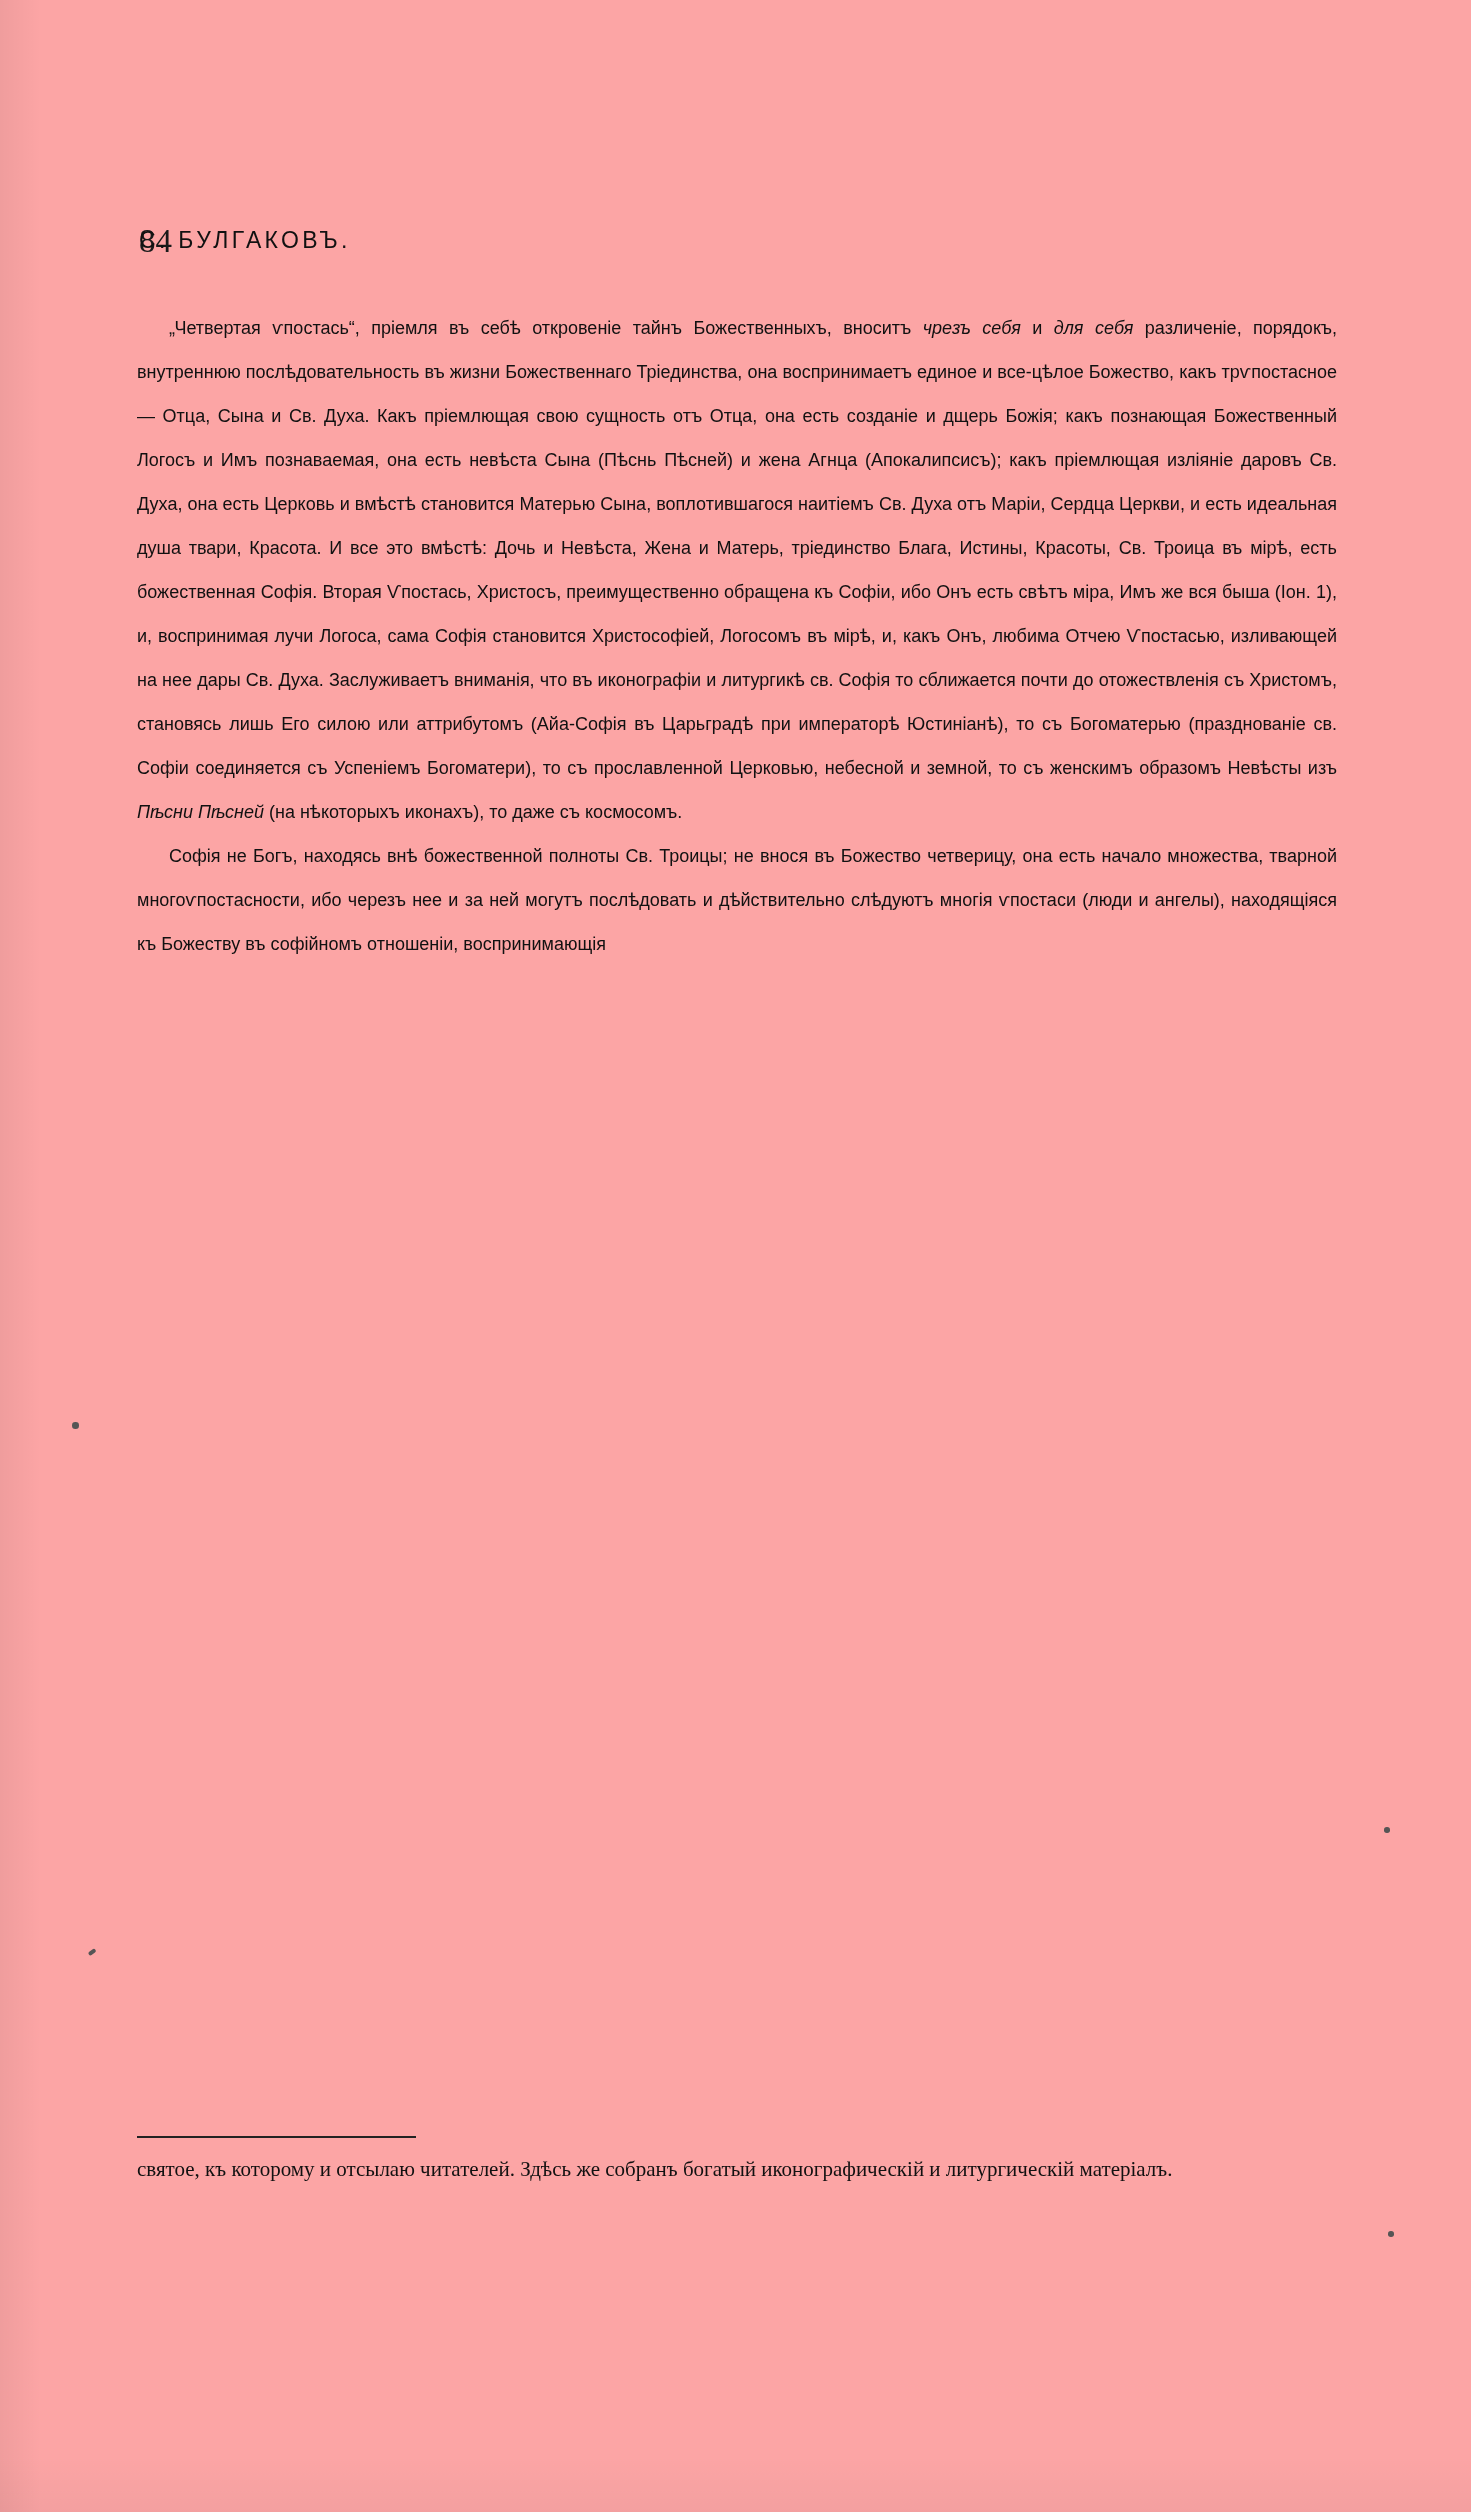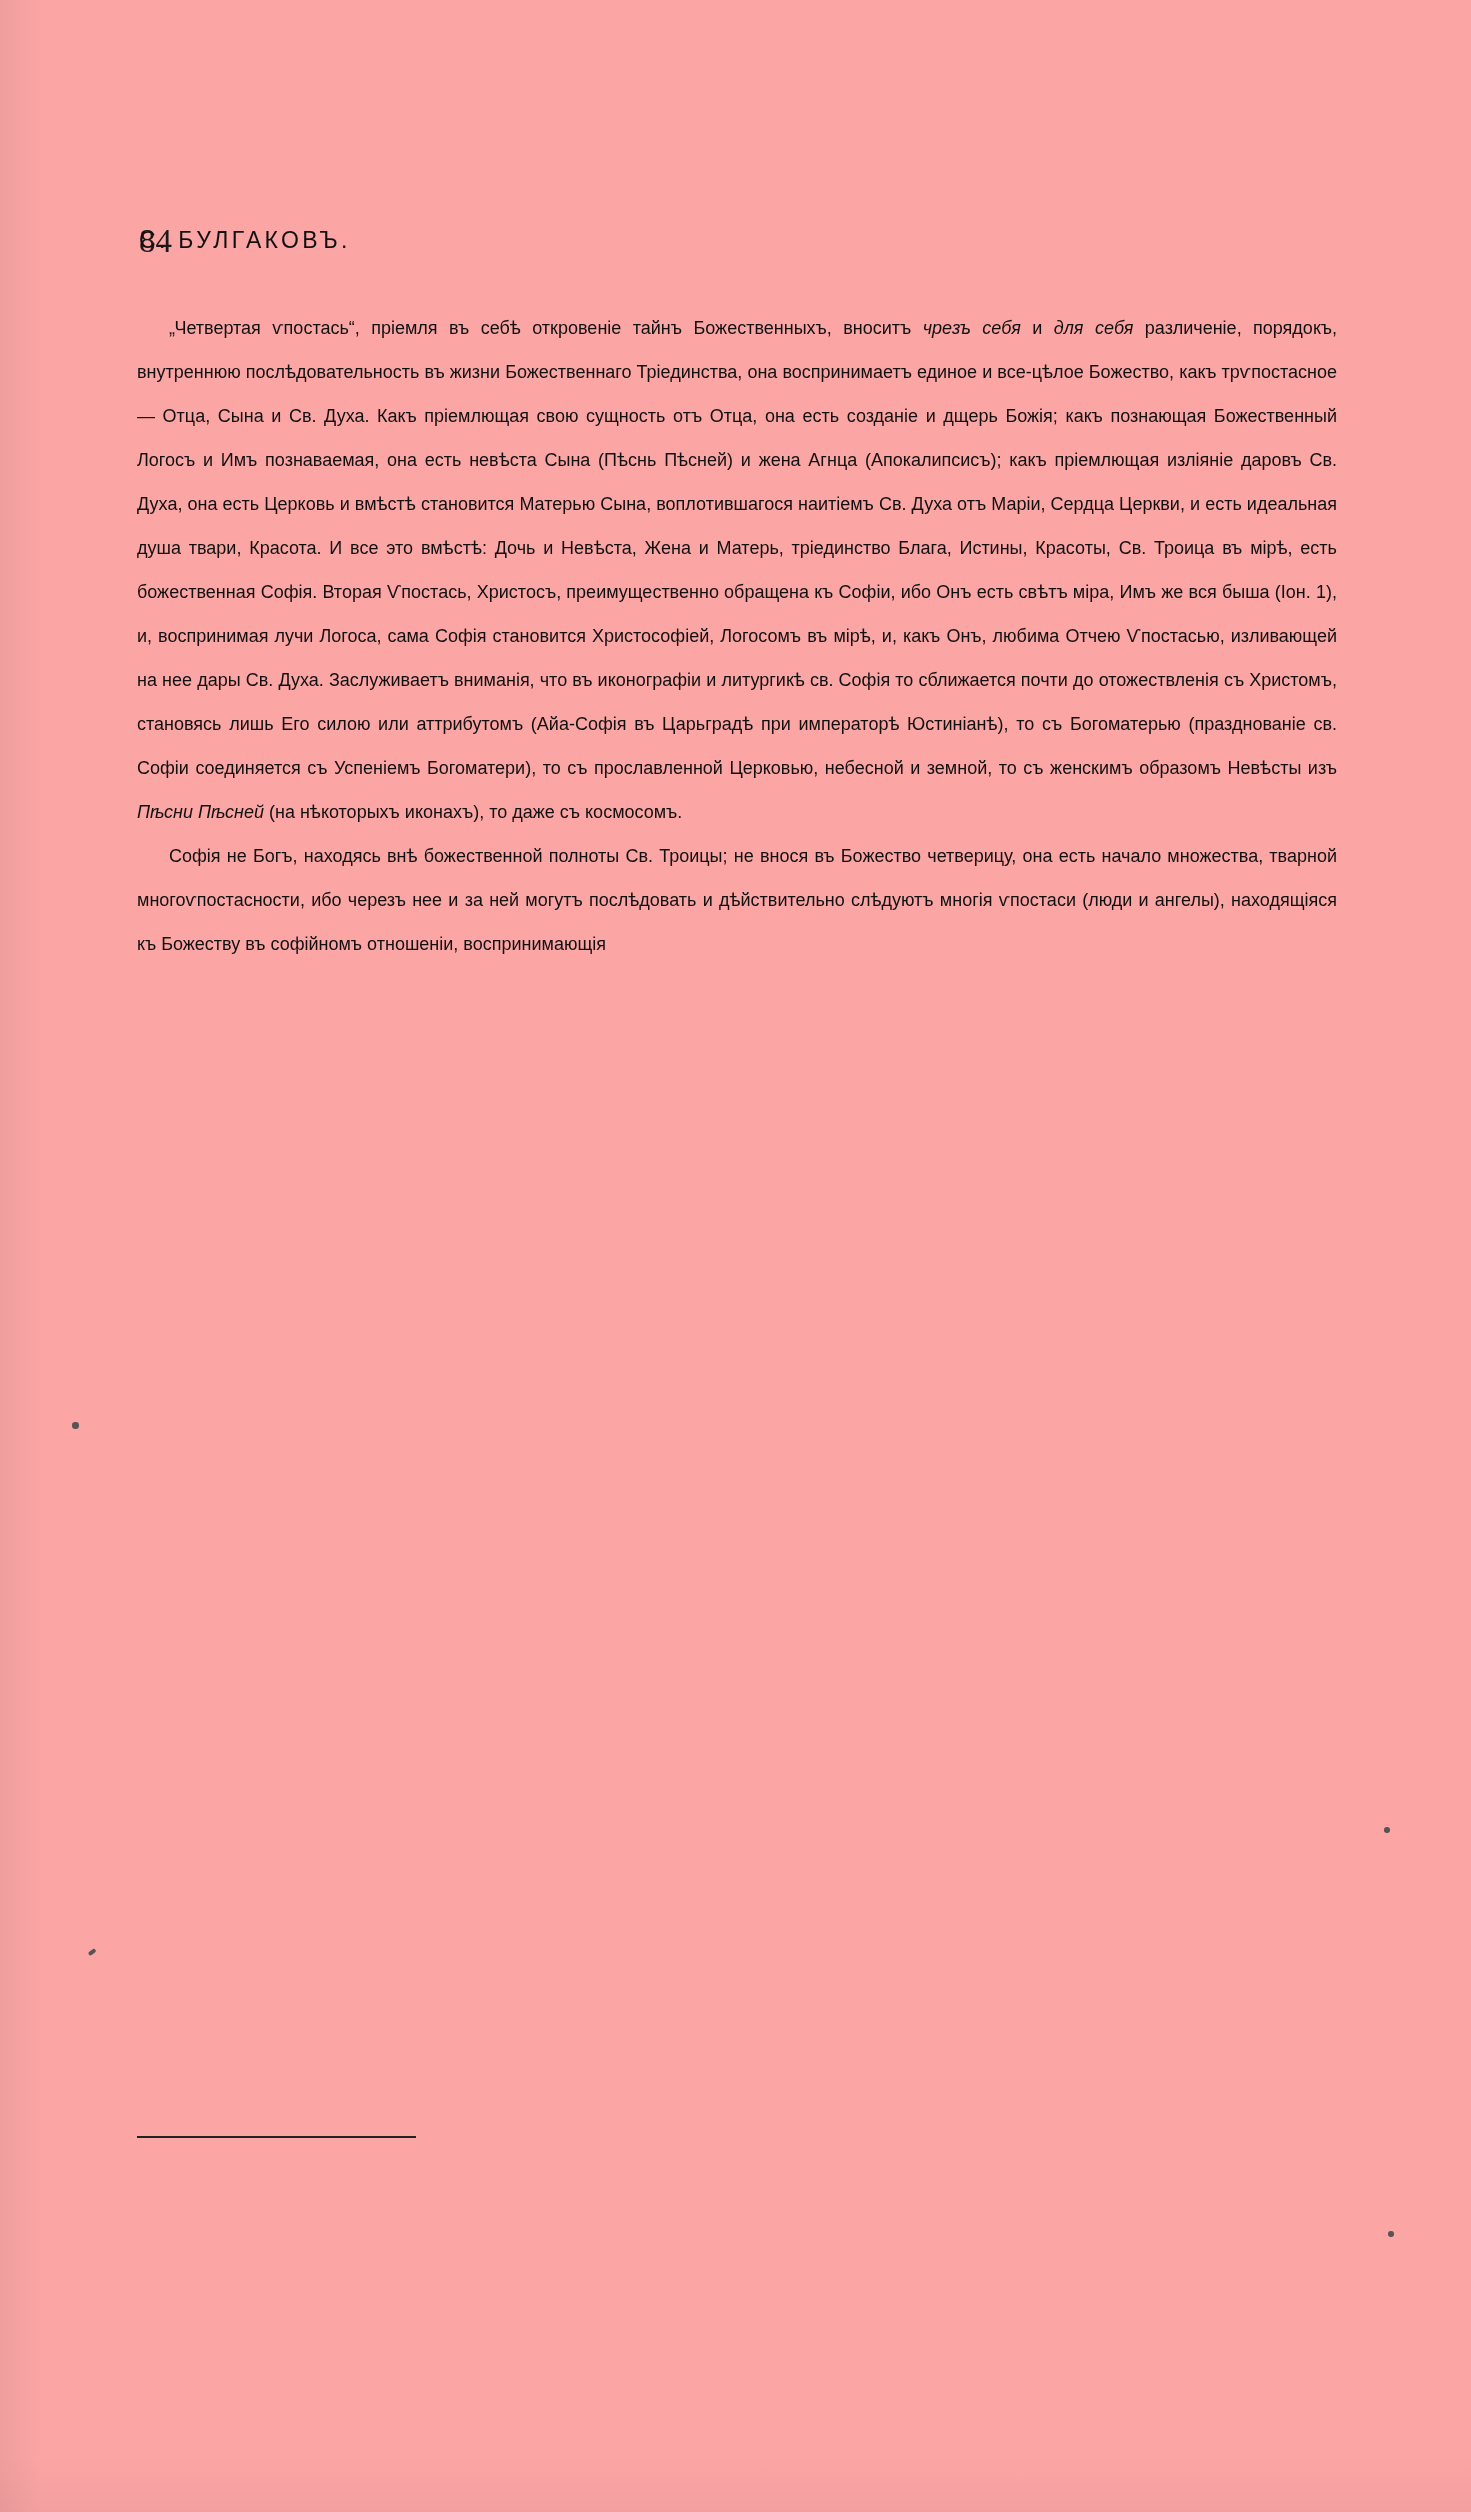--- a/index.html
+++ b/index.html
@@ -123,20 +123,21 @@
     <div class="folio">84</div>
     <div class="running-title">С.  БУЛГАКОВЪ.</div>
   </div>
 
   <div class="body-text">
     <p class="para indent"><span>„Четвертая ѵпостась“, пріемля въ себѣ откровеніе тайнъ Божественныхъ, вноситъ </span><span class="ital">чрезъ себя</span><span> и </span><span class="ital">для себя</span><span> различеніе, порядокъ, внутреннюю послѣдовательность въ жизни Божественнаго Тріединства, она воспринимаетъ единое и все-цѣлое Божество, какъ трѵпостасное — Отца, Сына и Св. Духа. Какъ пріемлющая свою сущность отъ Отца, она есть созданіе и дщерь Божія; какъ познающая Божественный Логосъ и Имъ познаваемая, она есть невѣста Сына (Пѣснь Пѣсней) и жена Агнца (Апокалипсисъ); какъ пріемлющая изліяніе даровъ Св. Духа, она есть Церковь и вмѣстѣ становится Матерью Сына, воплотившагося наитіемъ Св. Духа отъ Маріи, Сердца Церкви, и есть идеальная душа твари, Красота. И все это вмѣстѣ: Дочь и Невѣста, Жена и Матерь, тріединство Блага, Истины, Красоты, Св. Троица въ мірѣ, есть божественная Софія. Вторая Ѵпостась, Христосъ, преимущественно обращена къ Софіи, ибо Онъ есть свѣтъ міра, Имъ же вся быша (Іон. 1), и, воспринимая лучи Логоса, сама Софія становится Христософіей, Логосомъ въ мірѣ, и, какъ Онъ, любима Отчею Ѵпостасью, изливающей на нее дары Св. Духа. Заслуживаетъ вниманія, что въ иконографіи и литургикѣ св. Софія то сближается почти до отожествленія съ Христомъ, становясь лишь Его силою или аттрибутомъ (Айа-Софія въ Царьградѣ при императорѣ Юстиніанѣ), то съ Богоматерью (празднованіе св. Софіи соединяется съ Успеніемъ Богоматери), то съ прославленной Церковью, небесной и земной, то съ женскимъ образомъ Невѣсты изъ </span><span class="ital">Пѣсни  Пѣсней</span><span> (на нѣкоторыхъ иконахъ), то даже съ космосомъ.</span></p>
     <p class="para indent">Софія не Богъ, находясь внѣ божественной полноты Св. Троицы; не внося въ Божество четверицу, она есть начало множества, тварной многоѵпостасности, ибо черезъ нее и за ней могутъ послѣдовать и дѣйствительно слѣдуютъ многія ѵпостаси (люди и ангелы), находящіяся къ Божеству въ софійномъ отношеніи, воспринимающія</p>
   </div>
 
   <div class="footnote-rule"></div>
+  <div class="footnote">святое, къ которому и отсылаю читателей. Здѣсь же собранъ богатый иконографическій и литургическій матеріалъ.</div>
 
   <div class="speck s1"></div>
   <div class="speck s2"></div>
   <div class="speck s3"></div>
   <div class="speck s4"></div>
 
   <div class="edge-shade-bottom"></div>
 </div>
 
 

